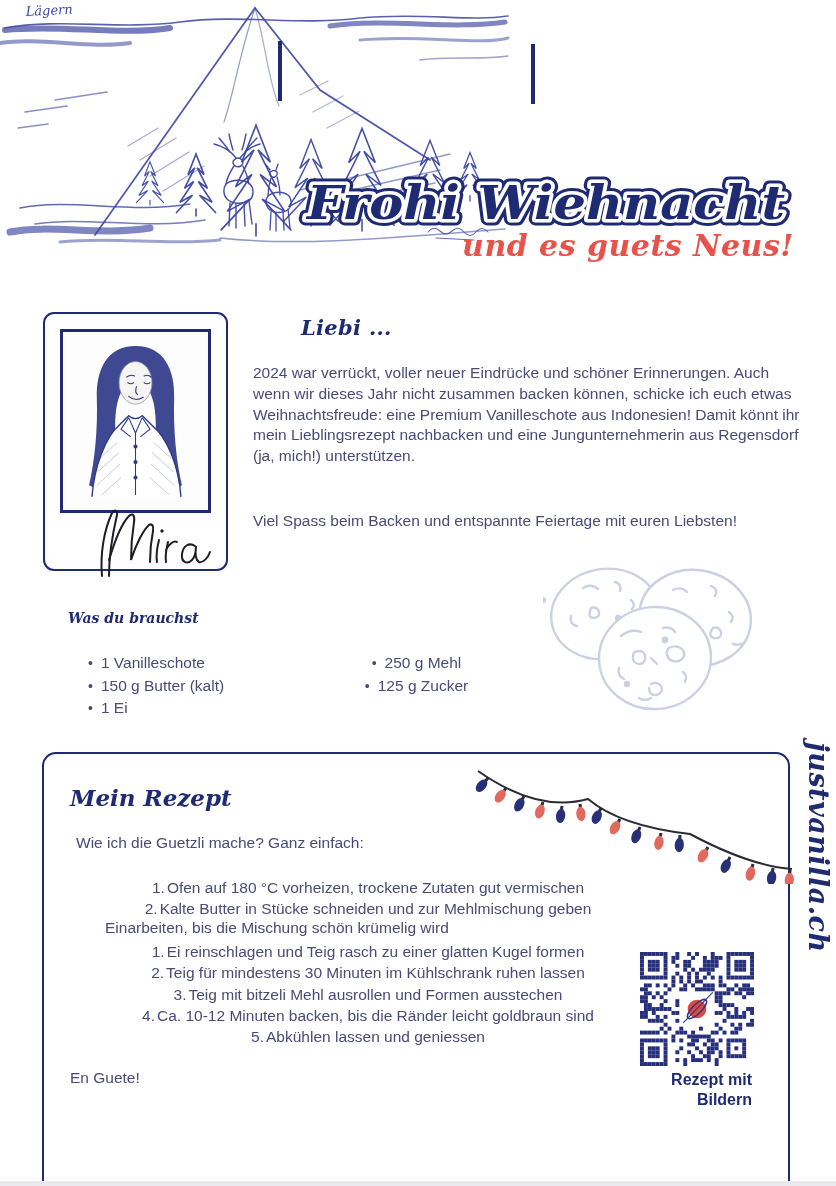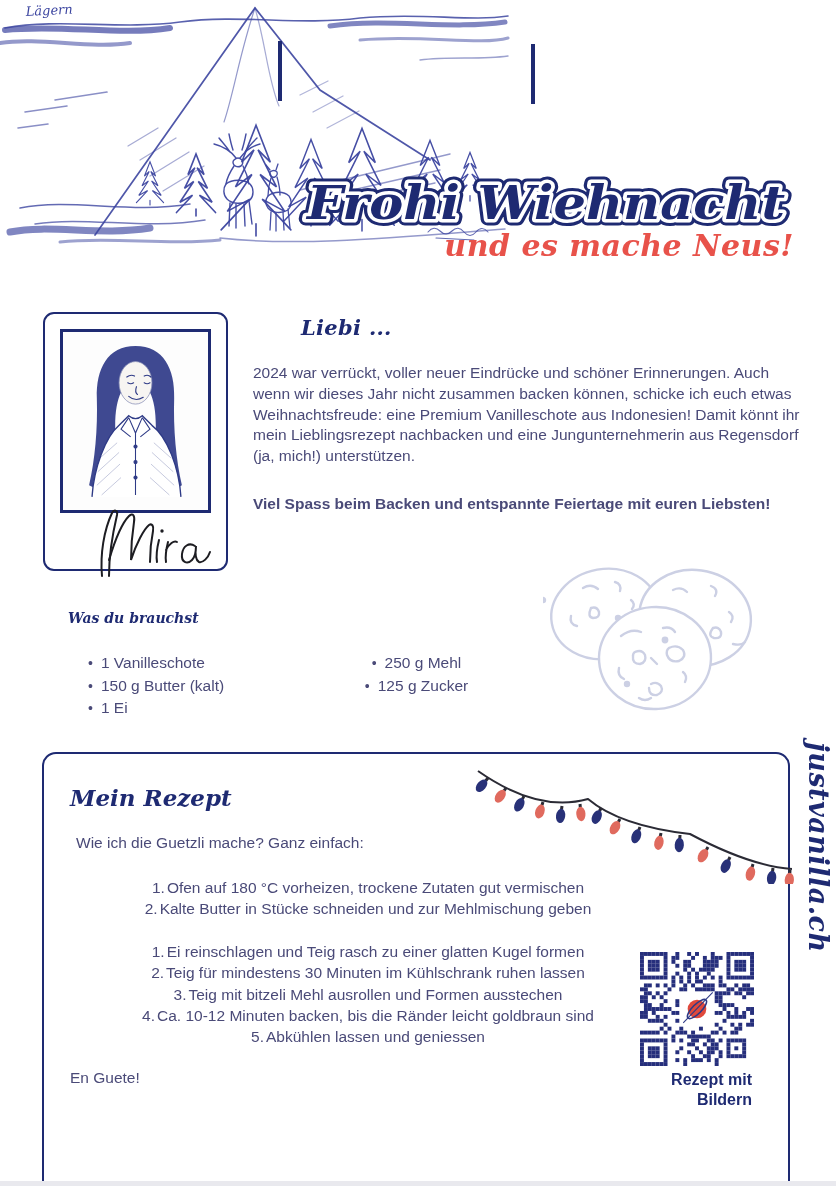--- a/index.html
+++ b/index.html
@@ -27,21 +27,21 @@
 
   
   .photo-card{left:43px;top:312px;width:185px;height:259px;border:2px solid var(--navy);border-radius:11px;background:#fff;}
   .photo-inner{position:absolute;left:15px;top:15px;width:151px;height:184px;border:3px solid var(--navy);background:#fdfdfd;overflow:hidden;}
   .signature{left:92px;top:502px;width:132px;height:80px;z-index:3;}
 
   
   .greeting{left:253px;top:315px;font-size:21px;letter-spacing:.3px;margin-left:48px;}
   .para{left:253px;width:548px;font-size:15.5px;line-height:20.8px;}
   .para1{top:363px;}
-  .para2{top:494px;font-weight:bold;}
+  .para2{top:511px;}
 
   
   .ing-head{left:68px;top:610px;font-size:14px;}
   ul.ing{list-style:none;font-size:15.5px;line-height:21.5px;color:var(--body);}
   ul.ing li::before{content:"\2022";color:var(--body);margin-right:8px;font-size:14px;}
   .ing-left{left:88px;top:652px;width:215px;}
   .ing-right{left:304px;top:652px;width:225px;text-align:center;}
 
   
   .cookies{left:543px;top:556px;width:222px;height:158px;}
@@ -135,21 +135,21 @@
   <text x="26" y="16" transform="rotate(-3 26 16)" font-size="13" font-style="italic" font-family="DejaVu Serif, serif" fill="#3c45a0">Lägern</text>
 </svg>
 
 <div class="abs vbar" style="left:278px;top:41px;width:3.5px;height:60px;"></div>
 <div class="abs vbar" style="left:531px;top:44px;width:4px;height:60px;"></div>
 
 <svg id="title-svg" class="abs" style="left:296px;top:172px;" width="500" height="64" viewBox="0 0 500 64">
   <text x="250" y="47" text-anchor="middle" textLength="478" lengthAdjust="spacingAndGlyphs" stroke="#1e2a72" stroke-width="13" stroke-linejoin="round" paint-order="stroke" fill="#1e2a72">Frohi Wiehnacht</text>
   <text x="250" y="47" text-anchor="middle" textLength="478" lengthAdjust="spacingAndGlyphs" stroke="#ffffff" stroke-width="7" stroke-linejoin="round" paint-order="stroke" fill="#1e2a72">Frohi Wiehnacht</text>
 </svg>
-<div class="abs serifhead subtitle">und es mache Neus!</div>
+<div class="abs serifhead subtitle">und es guets Neus!</div>
 
 <div class="abs photo-card">
   <div class="photo-inner">
     <svg width="145" height="178" viewBox="0 0 150 183">
       <path d="M75,14 C46,14 34,38 35,68 C36,100 33,132 27,158 C38,164 48,166 54,166 L54,96 C54,82 56,70 60,62 L90,62 C94,70 96,82 96,96 L96,166 C104,166 114,163 123,158 C117,132 114,100 115,68 C116,38 104,14 75,14 Z" fill="#2f3a88" opacity=".92"></path>
       <ellipse cx="75" cy="52" rx="17" ry="22" fill="#f7f5f2" stroke="#8a90b8" stroke-width=".8"></ellipse>
       <g stroke="#2e3a86" stroke-width="1.2" fill="none" stroke-linecap="round">
         <path d="M66,46 q4,-3 8,-1 M84,45 q4,-2 7,1"></path>
         <path d="M67,52 q3,2 6,0 M84,52 q3,2 6,0"></path>
         <path d="M76,56 q-2,6 1,8"></path>
@@ -224,20 +224,21 @@
     <li>125 g Zucker</li>
   </ul>
 
 <div class="abs recipe-box">
   <div class="serifhead recipe-head">Mein Rezept</div>
   <div class="recipe-lead">Wie ich die Guetzli mache? Ganz einfach:</div>
   <ol class="steps steps-a">
       <li>Ofen auf 180 °C vorheizen, trockene Zutaten gut vermischen</li>
       <li>Kalte Butter in Stücke schneiden und zur Mehlmischung geben</li>
     </ol>
+  <div class="step-note">Einarbeiten, bis die Mischung schön krümelig wird</div>
   <ol class="steps steps-b">
       <li>Ei reinschlagen und Teig rasch zu einer glatten Kugel formen</li>
       <li>Teig für mindestens 30 Minuten im Kühlschrank ruhen lassen</li>
       <li>Teig mit bitzeli Mehl ausrollen und Formen ausstechen</li>
       <li>Ca. 10-12 Minuten backen, bis die Ränder leicht goldbraun sind</li>
       <li>Abkühlen lassen und geniessen</li>
     </ol>
   <div class="closing">En Guete!</div>
 
   <div class="qr-wrap">

